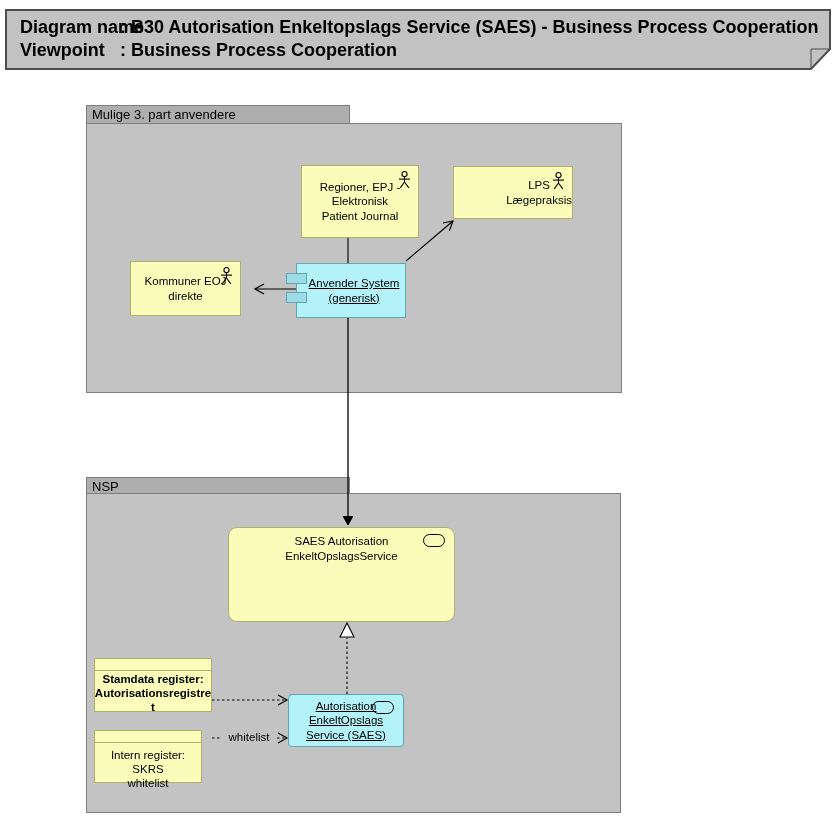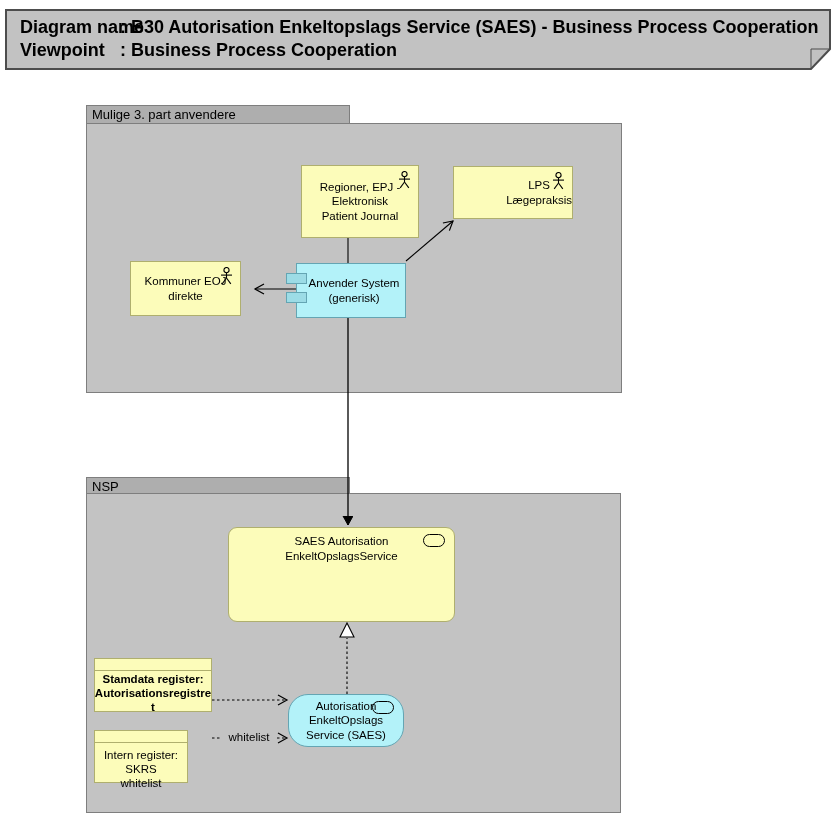--- a/index.html
+++ b/index.html
@@ -30,33 +30,33 @@
 
   
   #edges{position:absolute;left:0;top:0;width:837px;height:825px;z-index:2;}
   #edges line, #edges polygon{stroke:var(--line-color);}
 
   
   .node{position:absolute;box-sizing:border-box;display:flex;align-items:center;justify-content:center;
     text-align:center;font-size:11.5px;line-height:14.5px;z-index:3;}
   .lbl{white-space:pre-line;position:relative;}
   .biz{background:var(--business-fill);border:1px solid var(--business-border);}
-  .app{background:var(--app-fill);border:1px solid var(--app-border);}
+  .app{background:var(--app-fill);border:1px solid var(--app-border);text-decoration:underline;}
 
   #node-regioner{left:301px;top:165px;width:118px;height:73px;}
   #node-lps{left:453px;top:166px;width:120px;height:53px;justify-content:flex-end;}
   #node-kommuner{left:130px;top:261px;width:111px;height:55px;}
   #node-anvender{left:296px;top:263px;width:110px;height:55px;padding-left:6px;}
   #node-saes{left:228px;top:527px;width:227px;height:95px;border-radius:9px;
     align-items:flex-start;padding-top:6px;}
   #node-stamdata{left:94px;top:658px;width:118px;height:54px;align-items:flex-start;
     padding-top:13px;line-height:14px;font-weight:bold;}
-  #node-intern{left:94px;top:730px;width:94px;height:53px;align-items:flex-start;
+  #node-intern{left:94px;top:730px;width:108px;height:53px;align-items:flex-start;
     padding-top:17px;line-height:14px;}
-  #node-autorisation{left:288px;top:694px;width:116px;height:53px;border-radius:20px;}
+  #node-autorisation{left:288px;top:694px;width:116px;height:53px;border-radius:4px;}
 
   .actor-icon{position:absolute;top:5px;right:7px;width:13px;height:18px;}
   .actor-icon svg{display:block;}
   .service-icon{position:absolute;top:6px;right:9px;width:20px;height:11px;
     border:1.4px solid #000;border-radius:7px;}
   .obj-band{position:absolute;left:0;top:11px;width:100%;height:0;
     border-top:1px solid var(--business-border);}
   .comp-port{position:absolute;left:-11px;width:21px;height:11px;box-sizing:border-box;
     background:var(--app-port-fill);border:1px solid var(--app-border);}
   .comp-port.p1{top:9px;} .comp-port.p2{top:28px;}

